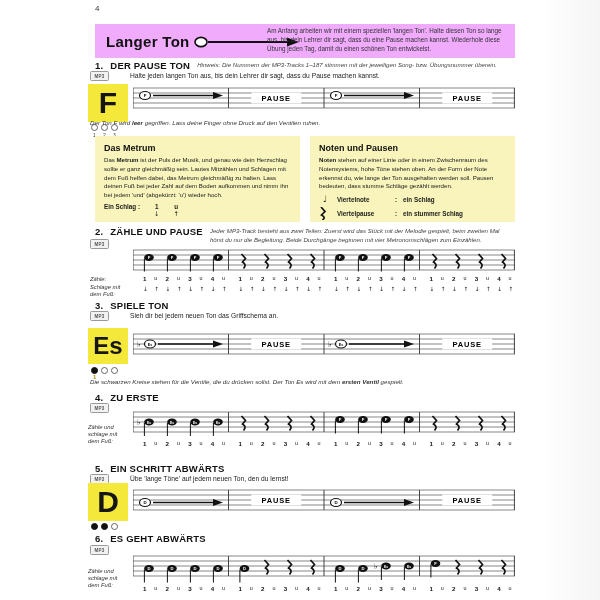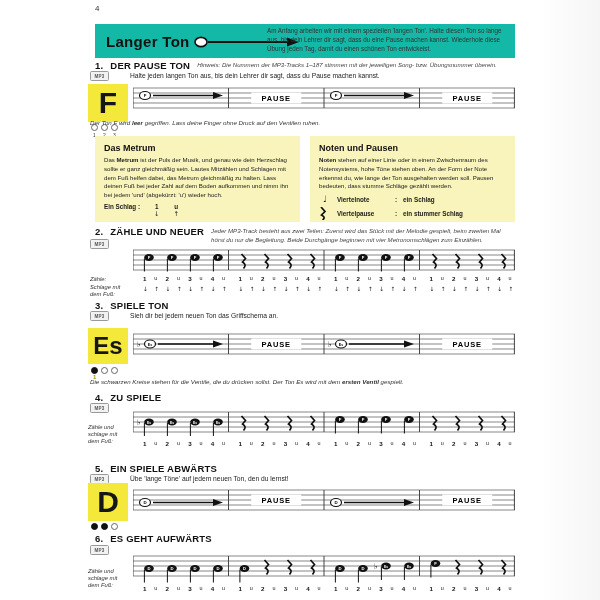--- a/index.html
+++ b/index.html
@@ -1,20 +1,20 @@
 <!DOCTYPE html>
 <html><head>
 <meta charset="utf-8">
 <style>
   html,body{margin:0;padding:0;}
   body{width:600px;height:600px;background:#ffffff;font-family:"Liberation Sans",sans-serif;color:#1a1a1a;overflow:hidden;}
   .page{position:relative;width:600px;height:600px;background:#fff;}
   .abs{position:absolute;}
   .pagenum{font-size:8px;color:#333;}
-  .hdr-box{background:#14b8a6;}
+  .hdr-box{background:#f0abfc;}
   .hdr-title{font-size:15px;font-weight:900;letter-spacing:.3px;color:#111;}
   .hdr-note{font-size:6.3px;line-height:1.4;color:#333;}
   .sec-head{display:flex;align-items:flex-start;gap:7px;}
   .sec-num,.sec-title{font-size:9.5px;font-weight:800;color:#111;letter-spacing:.2px;}
   .sec-hint{font-size:6.1px;font-style:italic;color:#444;line-height:1.45;padding-top:1px;}
   .mp3{width:17px;height:8px;border:0.8px solid #999;background:#f2f2f2;border-radius:1.5px;
        display:flex;align-items:center;justify-content:center;font-size:4.5px;color:#555;font-weight:700;letter-spacing:.3px;}
   .instr{font-size:6.7px;color:#222;}
   .letterbox{background:#f4e93b;display:flex;align-items:center;justify-content:center;}
   .letterbox span{font-weight:900;color:#161616;line-height:1;}
@@ -153,21 +153,21 @@
         </span>
       <span class="beatcol">
           <span class="t">u</span>
           <span class="a">↑</span>
         </span>
     </div>
   </div>
 
   <div class="abs sec-head" style="left:95px;top:226px;width:420px;">
     <span class="sec-num">2.</span>
-    <span class="sec-title">ZÄHLE UND NEUER</span>
+    <span class="sec-title">ZÄHLE UND PAUSE</span>
     <span class="sec-hint" style="width:292px;">Jeder MP3-Track besteht aus zwei Teilen: Zuerst wird das Stück mit der Melodie gespielt, beim zweiten Mal hörst du nur die Begleitung. Beide Durchgänge beginnen mit vier Metronomschlägen zum Einzählen.</span>
   </div>
   <div class="abs mp3" style="left:90px;top:239px;">
       <span>MP3</span>
     </div>
   <div class="abs" id="staff-2" style="left:133px;top:246px;">
       <svg width="382" height="36">
         <line x1="0" y1="4" x2="382" y2="4" stroke="#555" stroke-width="0.7"></line>
         <line x1="0" y1="9" x2="382" y2="9" stroke="#555" stroke-width="0.7"></line>
         <line x1="0" y1="14" x2="382" y2="14" stroke="#555" stroke-width="0.7"></line>
@@ -349,21 +349,21 @@
         <rect x="309.25" y="8.5" width="50" height="11" fill="#fff"></rect>
         <text x="334.25" y="17" text-anchor="middle" font-size="7.5" font-weight="700" letter-spacing="0.8">PAUSE</text>
       </svg>
     </div>
   <div class="abs caption" style="left:90px;top:378px;width:420px;">
     <span>Die schwarzen Kreise stehen für die Ventile, die du drücken sollst. Der Ton Es wird mit dem </span><b>ersten Ventil</b><span> gespielt.</span>
   </div>
 
   <div class="abs sec-head" style="left:95px;top:392px;">
     <span class="sec-num">4.</span>
-    <span class="sec-title">ZU SPIELE</span>
+    <span class="sec-title">ZU ERSTE</span>
   </div>
   <div class="abs mp3" style="left:90px;top:403px;">
       <span>MP3</span>
     </div>
   <div class="abs" id="staff-4" style="left:133px;top:408px;">
       <svg width="382" height="36">
         <line x1="0" y1="4" x2="382" y2="4" stroke="#555" stroke-width="0.7"></line>
         <line x1="0" y1="9" x2="382" y2="9" stroke="#555" stroke-width="0.7"></line>
         <line x1="0" y1="14" x2="382" y2="14" stroke="#555" stroke-width="0.7"></line>
         <line x1="0" y1="19" x2="382" y2="19" stroke="#555" stroke-width="0.7"></line>
@@ -449,21 +449,21 @@
           <span class="num" style="left: 55.2px;">3</span>
           <span class="" style="left: 66.5px;">u</span>
           <span class="num" style="left: 77.8px;">4</span>
           <span class="" style="left: 89.1px;">u</span>
         </div>
       </div>
     </div>
 
   <div class="abs sec-head" style="left:95px;top:463px;">
     <span class="sec-num">5.</span>
-    <span class="sec-title">EIN SPIELE ABWÄRTS</span>
+    <span class="sec-title">EIN SCHRITT ABWÄRTS</span>
   </div>
   <div class="abs mp3" style="left:90px;top:474px;">
       <span>MP3</span>
     </div>
   <div class="abs instr" style="left:130px;top:475px;">Übe 'lange Töne' auf jedem neuen Ton, den du lernst!</div>
   <div class="abs letterbox" style="left:88px;top:483px;width:40px;height:38px;">
     <span style="font-size:30px;">D</span>
   </div>
   <div class="abs" id="fing-D" style="left:91px;top:523px;">
       <div class="valves">
@@ -494,21 +494,21 @@
         <text x="203" y="18.2" text-anchor="middle" font-size="4.4" font-weight="bold">D</text>
         <line x1="211" y1="16.5" x2="273" y2="16.5" stroke="#111" stroke-width="1.7"></line>
         <polygon points="271,13 281,16.5 271,20" fill="#111"></polygon>
         <rect x="309.25" y="8.5" width="50" height="11" fill="#fff"></rect>
         <text x="334.25" y="17" text-anchor="middle" font-size="7.5" font-weight="700" letter-spacing="0.8">PAUSE</text>
       </svg>
     </div>
 
   <div class="abs sec-head" style="left:95px;top:533px;">
     <span class="sec-num">6.</span>
-    <span class="sec-title">ES GEHT AUFWÄRTS</span>
+    <span class="sec-title">ES GEHT ABWÄRTS</span>
   </div>
   <div class="abs mp3" style="left:90px;top:545px;">
       <span>MP3</span>
     </div>
   <div class="abs" id="staff-6" style="left:133px;top:552px;">
       <svg width="382" height="36">
         <line x1="0" y1="4" x2="382" y2="4" stroke="#555" stroke-width="0.7"></line>
         <line x1="0" y1="9" x2="382" y2="9" stroke="#555" stroke-width="0.7"></line>
         <line x1="0" y1="14" x2="382" y2="14" stroke="#555" stroke-width="0.7"></line>
         <line x1="0" y1="19" x2="382" y2="19" stroke="#555" stroke-width="0.7"></line>

